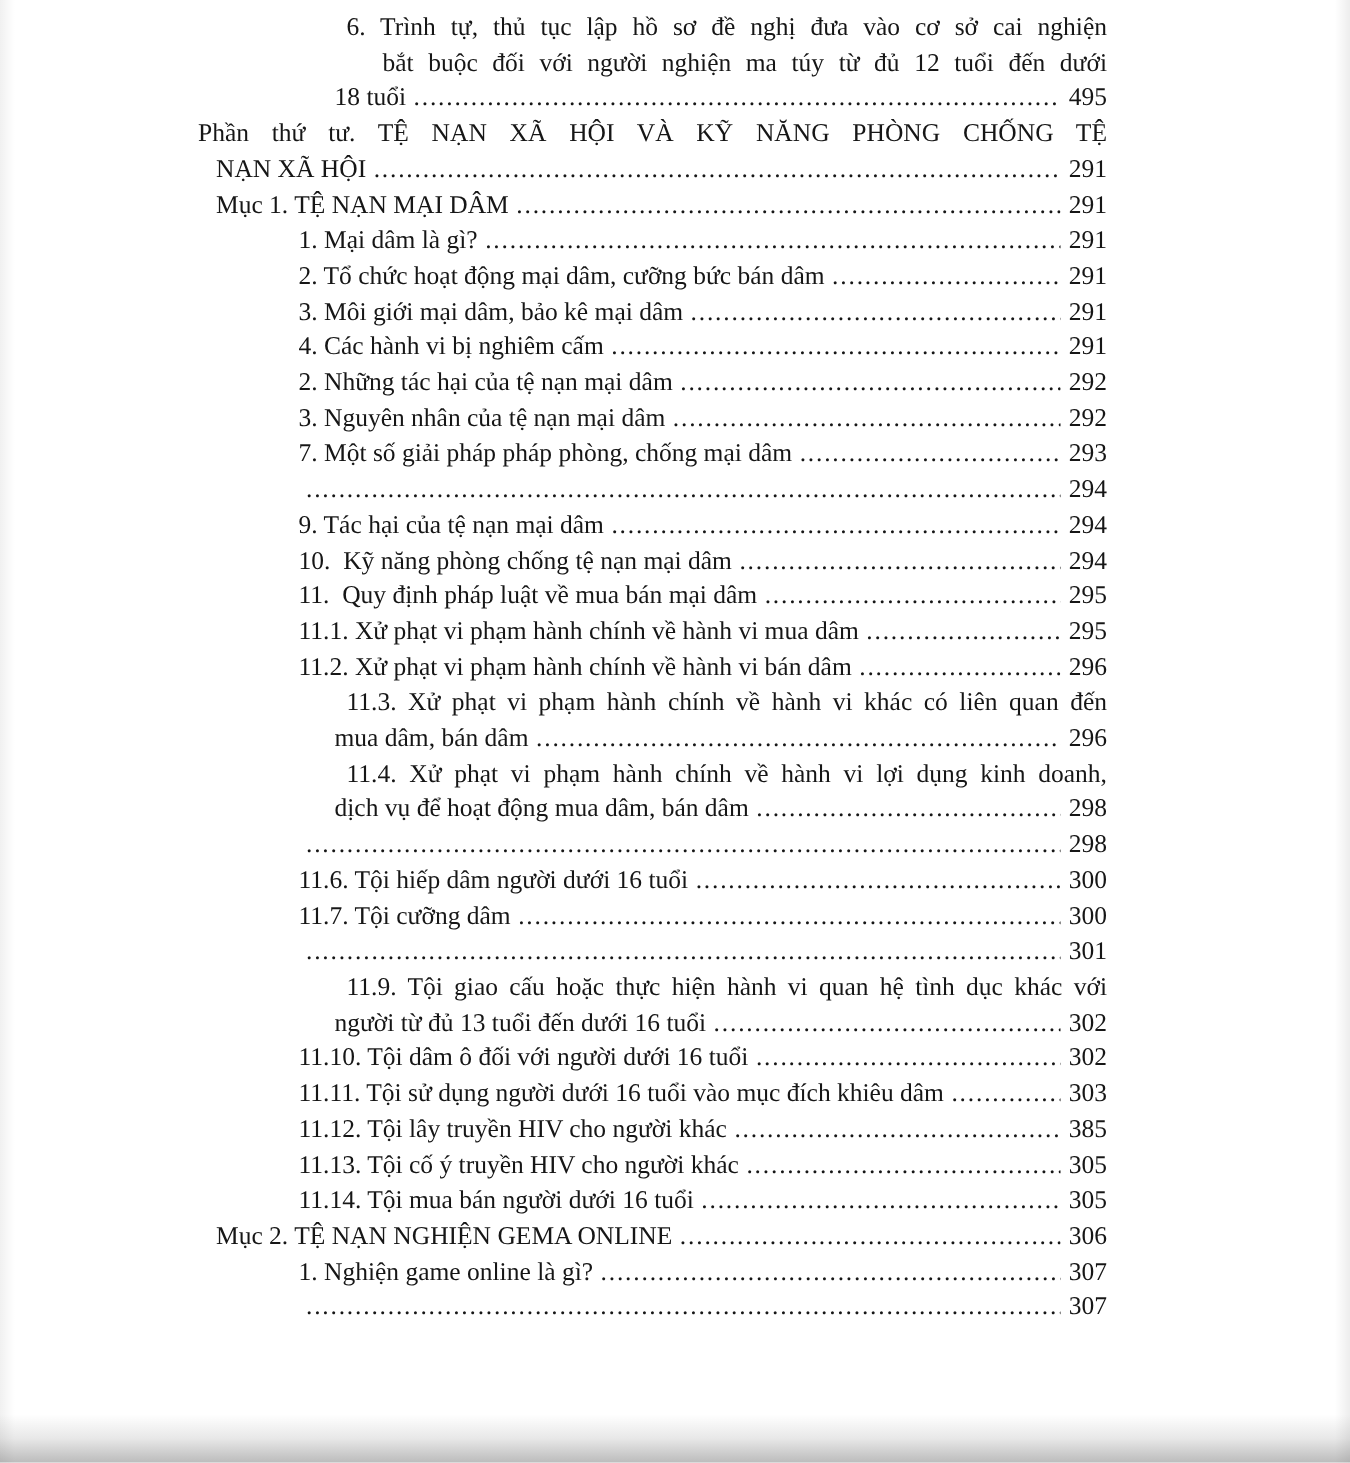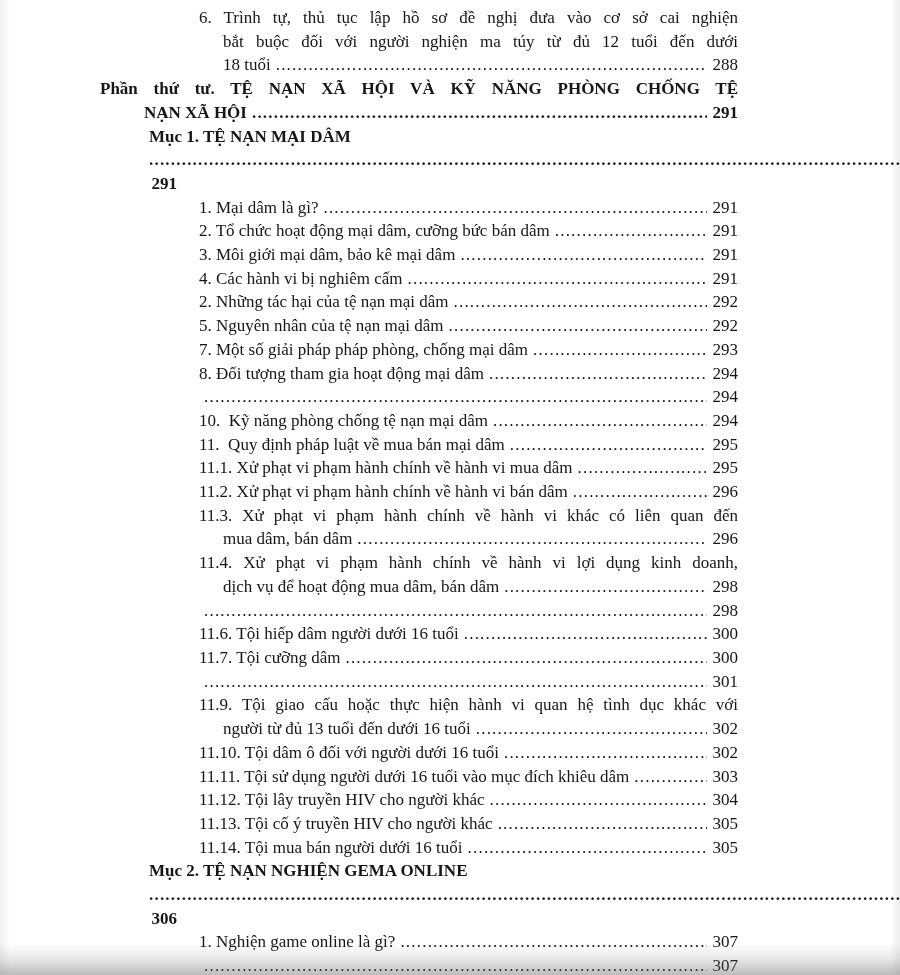--- a/index.html
+++ b/index.html
@@ -14,32 +14,33 @@
     background: var(--paper, #ffffff);
     color: var(--ink, #161616);
     font-size: 17px;
     line-height: 23.7px;
   }
   .toc {
     position: absolute;
     top: 6px; left: 100px; width: 638px;
   }
   .entry { margin: 0; }
-  .lv-part, .lv-section { font-weight: 700; }
+  .lv-part, .lv-section { font-weight: 400; }
 
   .lv-part   .line        { padding-left: 0; }
   .lv-part   .line.cont   { padding-left: 44px; }
-  .lv-section .line       { padding-left: 44px; flex-direction: column; }
+  .lv-section .line       { padding-left: 44px; }
   .lv-item   .line        { padding-left: 99px; }
   .lv-item   .line.cont   { padding-left: 123px; }
 
   .line.mid {
     text-align: justify;
     text-align-last: justify;
     white-space: normal;
+    margin-left: 32px;
   }
   .line.last {
     display: flex;
     align-items: baseline;
   }
   .line.last .txt {
     flex: 0 0 auto;
     white-space: pre;
   }
   .leader {
@@ -83,21 +84,21 @@
 <body>
 
 <div class="page" style="--ink: #161616; --paper: #ffffff;">
   <main class="toc">
       <div class="entry lv-item">
         <div class="line mid">6. Trình tự, thủ tục lập hồ sơ đề nghị đưa vào cơ sở cai nghiện</div>
         <div class="line cont mid">bắt buộc đối với người nghiện ma túy từ đủ 12 tuổi đến dưới</div>
         <div class="line cont last">
           <span class="txt">18 tuổi</span>
           <span class="leader"></span>
-          <span class="pg">288</span>
+          <span class="pg">495</span>
         </div>
       </div>
       <div class="entry lv-part">
         <div class="line mid">Phần thứ tư. TỆ NẠN XÃ HỘI VÀ KỸ NĂNG PHÒNG CHỐNG TỆ</div>
         <div class="line cont last">
           <span class="txt">NẠN XÃ HỘI</span>
           <span class="leader"></span>
           <span class="pg">291</span>
         </div>
       </div>
@@ -138,41 +139,41 @@
       </div>
       <div class="entry lv-item">
         <div class="line last">
           <span class="txt">2. Những tác hại của tệ nạn mại dâm</span>
           <span class="leader"></span>
           <span class="pg">292</span>
         </div>
       </div>
       <div class="entry lv-item">
         <div class="line last">
-          <span class="txt">5. Nguyên nhân của tệ nạn mại dâm</span>
+          <span class="txt">3. Nguyên nhân của tệ nạn mại dâm</span>
           <span class="leader"></span>
           <span class="pg">292</span>
         </div>
       </div>
       <div class="entry lv-item">
         <div class="line last">
           <span class="txt">7. Một số giải pháp pháp phòng, chống mại dâm</span>
           <span class="leader"></span>
           <span class="pg">293</span>
         </div>
       </div>
       <div class="entry lv-item">
         <div class="line last">
-          <span class="txt">8. Đối tượng tham gia hoạt động mại dâm</span>
           <span class="leader"></span>
           <span class="pg">294</span>
         </div>
       </div>
       <div class="entry lv-item">
         <div class="line last">
+          <span class="txt">9. Tác hại của tệ nạn mại dâm</span>
           <span class="leader"></span>
           <span class="pg">294</span>
         </div>
       </div>
       <div class="entry lv-item">
         <div class="line last">
           <span class="txt">10.&nbsp;&nbsp;Kỹ năng phòng chống tệ nạn mại dâm</span>
           <span class="leader"></span>
           <span class="pg">294</span>
         </div>
@@ -259,21 +260,21 @@
         <div class="line last">
           <span class="txt">11.11. Tội sử dụng người dưới 16 tuổi vào mục đích khiêu dâm</span>
           <span class="leader"></span>
           <span class="pg">303</span>
         </div>
       </div>
       <div class="entry lv-item">
         <div class="line last">
           <span class="txt">11.12. Tội lây truyền HIV cho người khác</span>
           <span class="leader"></span>
-          <span class="pg">304</span>
+          <span class="pg">385</span>
         </div>
       </div>
       <div class="entry lv-item">
         <div class="line last">
           <span class="txt">11.13. Tội cố ý truyền HIV cho người khác</span>
           <span class="leader"></span>
           <span class="pg">305</span>
         </div>
       </div>
       <div class="entry lv-item">

